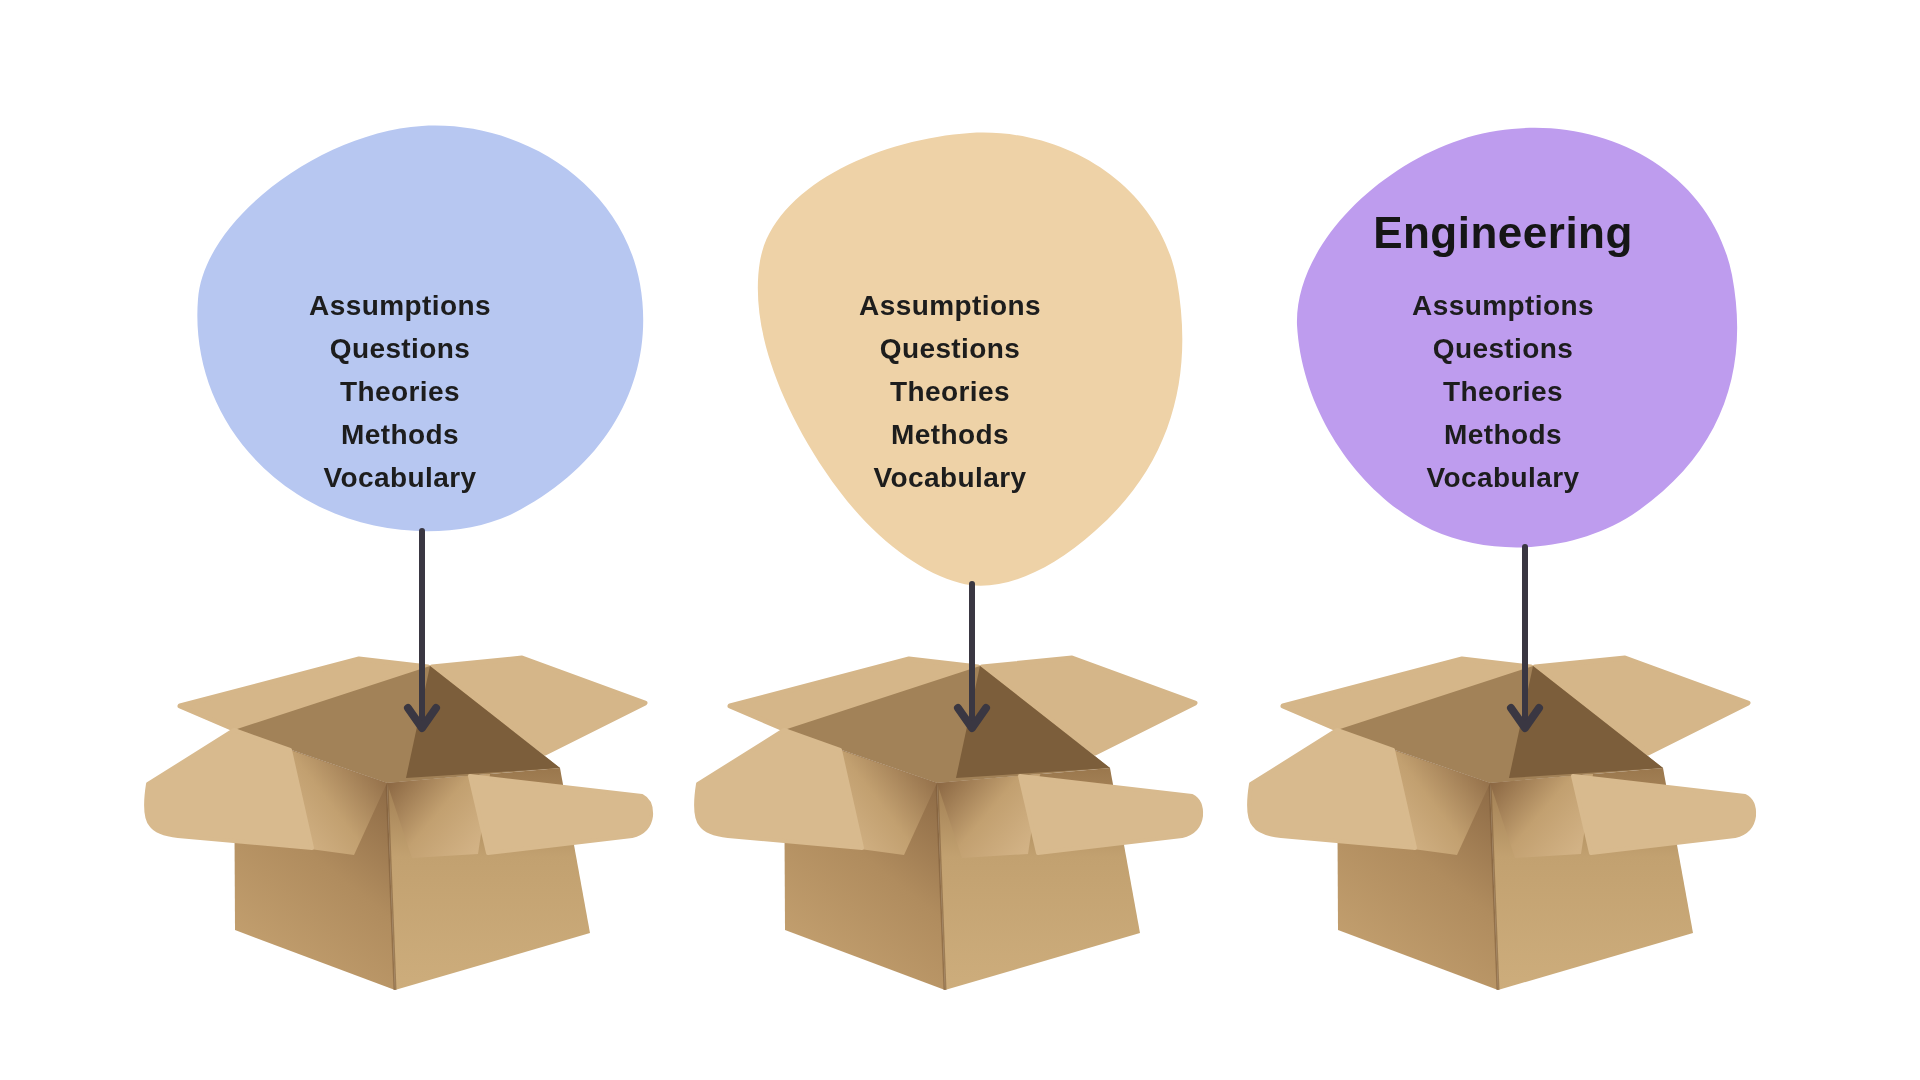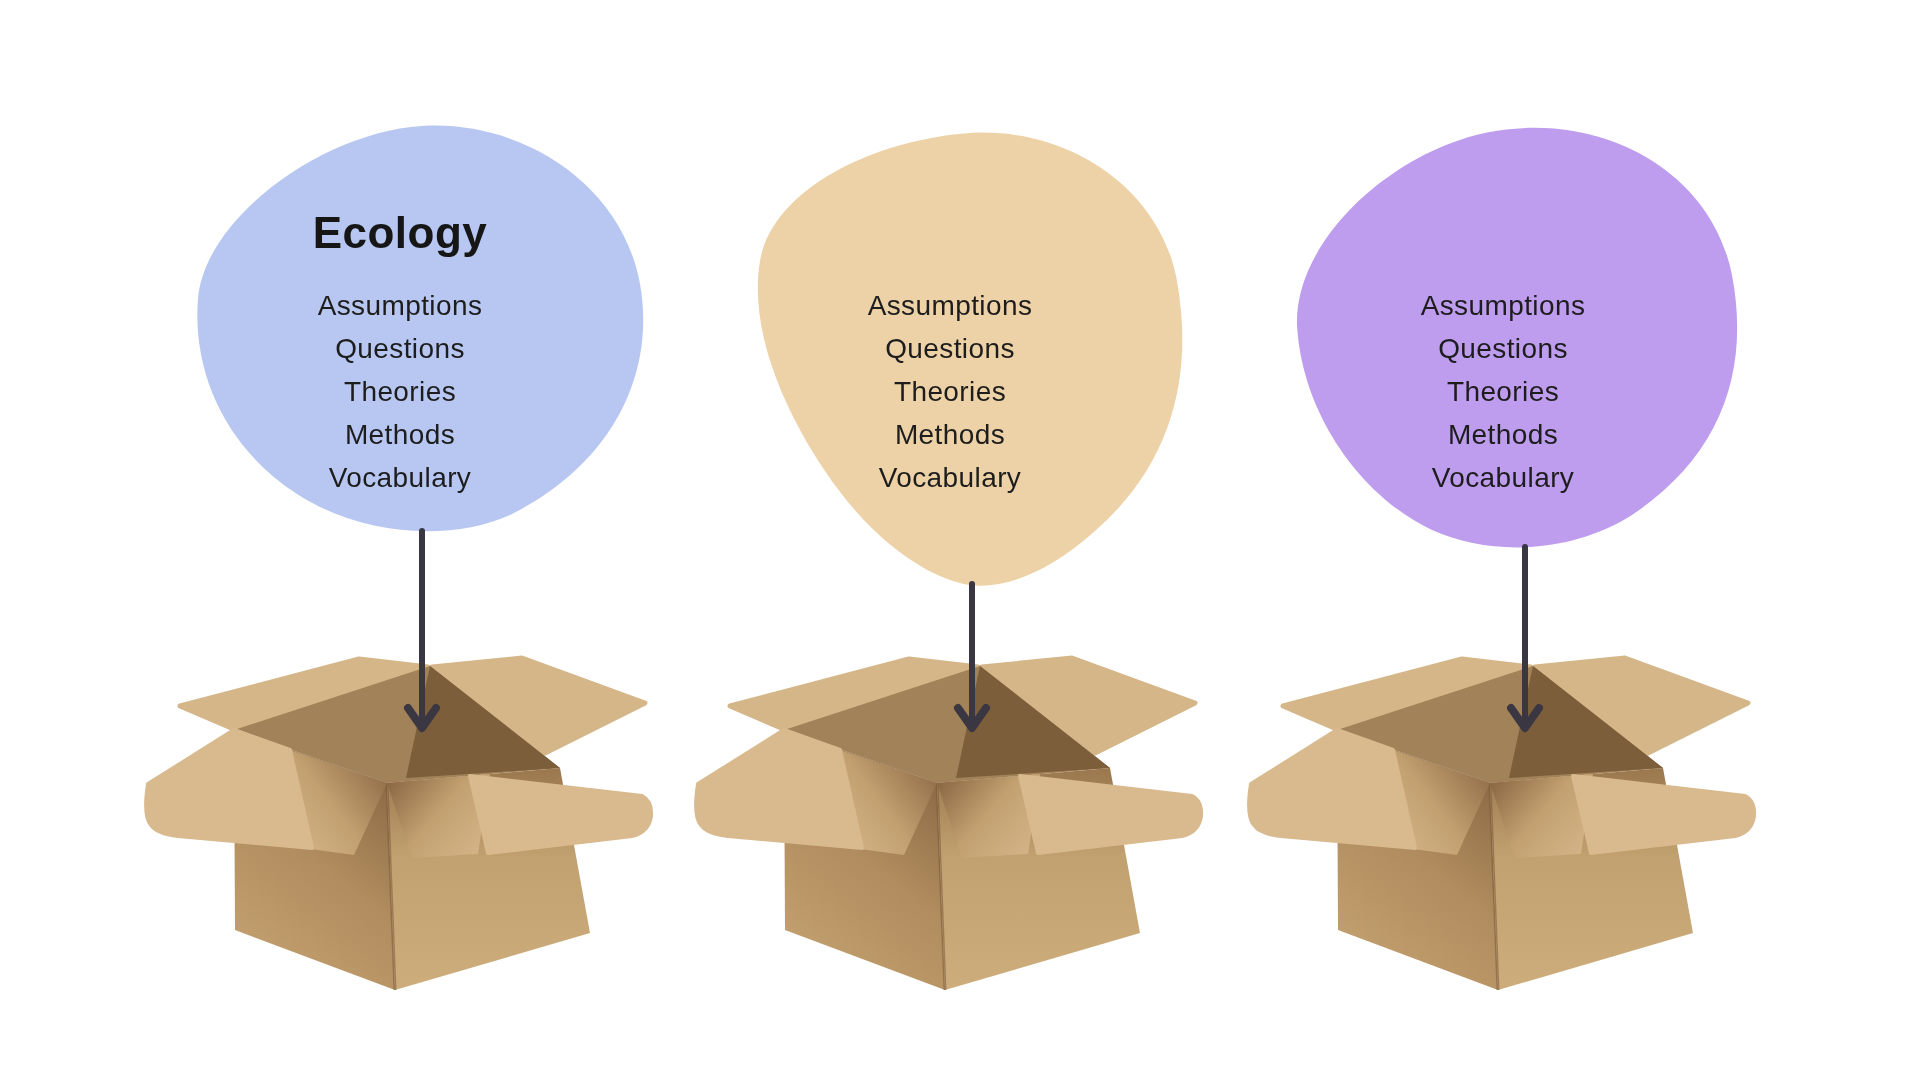--- a/index.html
+++ b/index.html
@@ -6,21 +6,21 @@
             font-family:"Liberation Sans", sans-serif;}
   .canvas{position:relative;width:1920px;height:1080px;background:#ffffff;}
   .column{position:absolute;top:0;width:520px;height:1080px;}
   .col-0{left:140px;} .col-1{left:690px;} .col-2{left:1243px;}
 
   .blob{position:absolute;}
   .col-0 .blob-path{fill:#b7c7f1;}
   .col-1 .blob-path{fill:#eed2a7;}
   .col-2 .blob-path{fill:#be9cee;}
 
-  .blob-text{position:absolute;left:40px;width:440px;text-align:center;color:#161616;}
+  .blob-text{position:absolute;left:40px;width:440px;text-align:center;color:#161616;font-weight:bold;}
   .blob-title{top:205px;font-size:44px;font-weight:800;letter-spacing:0.5px;line-height:56px;}
   .blob-list{top:284px;font-size:28px;line-height:43px;letter-spacing:0.4px;color:#1d1d1d;}
   .blob-list div{height:43px;}
 
   .arrow{position:absolute;left:262px;width:40px;}
   .arrow-0{top:528px;height:222px;}
   .arrow-1{top:581px;height:169px;}
   .arrow-2{top:544px;height:206px;}
 
   .boxsvg{position:absolute;left:0;top:650px;width:520px;height:350px;}
@@ -80,21 +80,20 @@
         <polyline points="6,176 20,196 34,176" fill="none" stroke="#3a3742" stroke-width="8" stroke-linecap="round" stroke-linejoin="round"></polyline>
       </g>
     </defs>
   </svg>
 
   <div class="column col-0">
     <svg class="blob" style="left:52px;top:124px" width="454" height="412" viewBox="0 0 454 412">
       <path class="blob-path" d="M 230 2 C 330 -4 430 60 448 160 C 464 250 420 340 320 390
                C 260 418 170 412 105 370 C 35 325 0 250 6 175 C 12 95 130 8 230 2 Z"></path>
     </svg>
-    <div class="blob-text blob-title">Ecology</div>
     <div class="blob-text blob-list">
       <div>Assumptions</div>
       <div>Questions</div>
       <div>Theories</div>
       <div>Methods</div>
       <div>Vocabulary</div>
     </div>
     <svg class="boxsvg" viewBox="0 0 520 350">
       <use href="#cardboard-box"></use>
     </svg>
@@ -124,20 +123,21 @@
       <line x1="20" y1="3" x2="20" y2="139" stroke="#3a3742" stroke-width="6" stroke-linecap="round"></line>
       <polyline points="6,127 20,147 34,127" fill="none" stroke="#3a3742" stroke-width="8" stroke-linecap="round" stroke-linejoin="round"></polyline>
     </svg>
   </div>
 
   <div class="column col-2">
     <svg class="blob" style="left:49px;top:125px" width="453" height="434" viewBox="0 0 453 434">
       <path class="blob-path" d="M 220 4 C 320 -6 420 50 440 150 C 458 245 430 330 340 390
                C 280 428 200 432 140 405 C 70 372 10 290 5 200 C 2 110 115 12 220 4 Z"></path>
     </svg>
+    <div class="blob-text blob-title">Engineering</div>
     <div class="blob-text blob-list">
       <div>Assumptions</div>
       <div>Questions</div>
       <div>Theories</div>
       <div>Methods</div>
       <div>Vocabulary</div>
     </div>
     <svg class="boxsvg" viewBox="0 0 520 350">
       <use href="#cardboard-box"></use>
     </svg>

